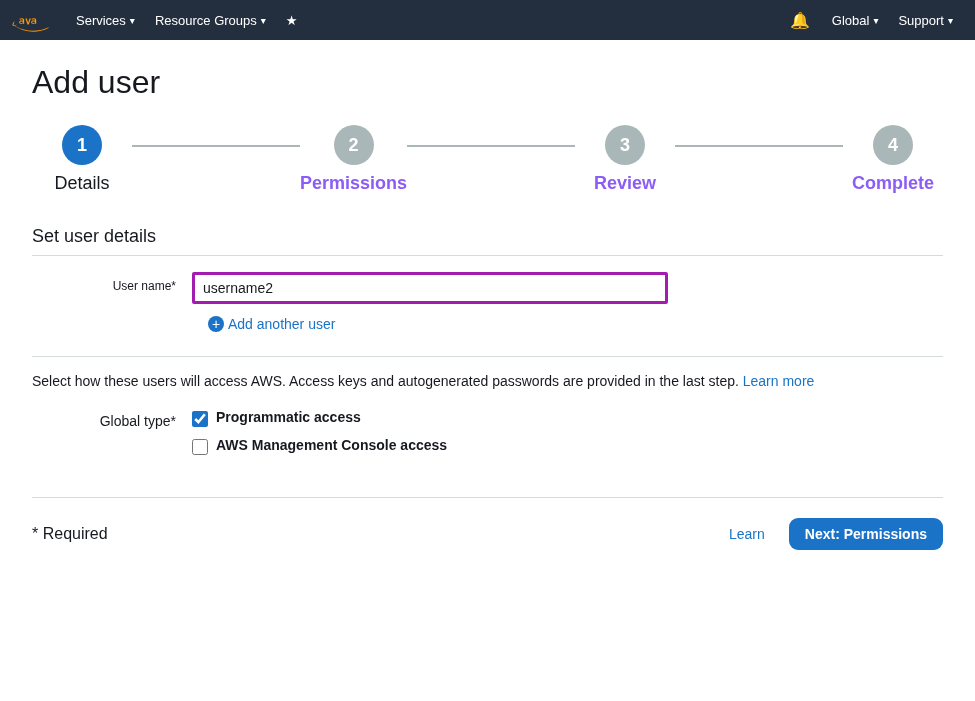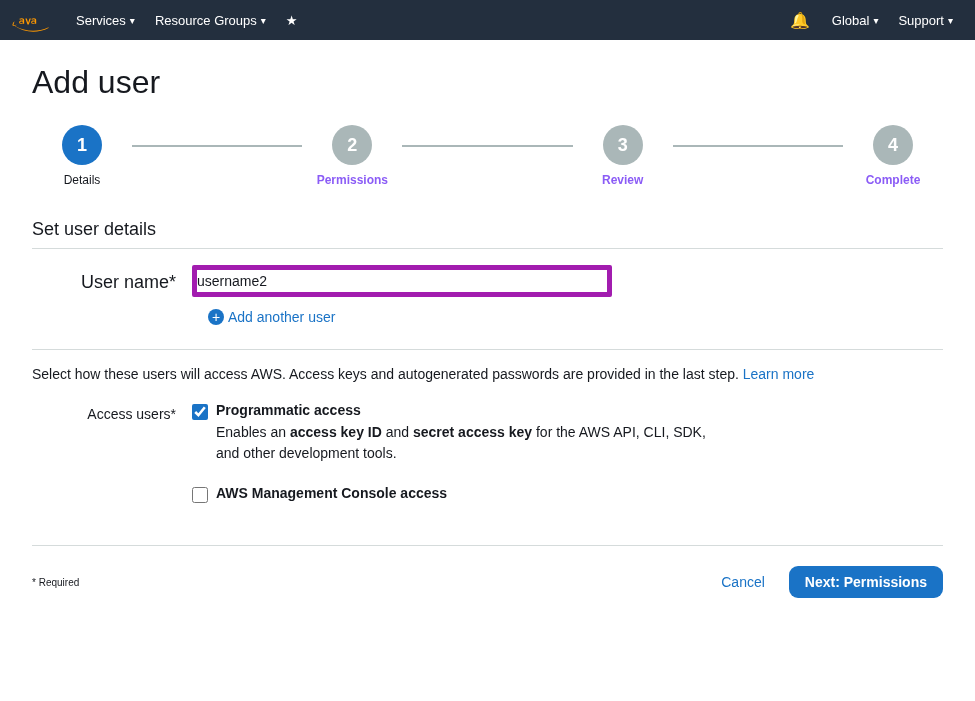--- a/index.html
+++ b/index.html
@@ -93,21 +93,21 @@
       align-items: center;
       justify-content: center;
       font-size: 18px;
       font-weight: bold;
       color: #fff;
       margin-bottom: 8px;
     }
     .step-circle.active { background: #1a73c6; }
     .step-circle.inactive { background: #aab7b8; }
     .step-label {
-      font-size: 12px;
+      font-size: 18px;
       color: #16191f;
       text-align: center;
     }
     .step-label.inactive { color: #8b5cf6; font-weight: bold; }
 
     
     .section-title {
       font-size: 18px;
       font-weight: 400;
       color: #16191f;
@@ -132,29 +132,29 @@
     .form-row {
       display: flex;
       align-items: flex-start;
       margin-bottom: 12px;
     }
     .form-label {
       min-width: 160px;
       text-align: right;
       padding-right: 16px;
       padding-top: 7px;
-      font-size: 18px;
+      font-size: 12px;
       color: #16191f;
     }
     .form-input {
-      width: 420px;
+      width: 476px;
       height: 32px;
-      border: 5px solid #a21caf;
+      border: 3px solid #a21caf;
       border-radius: 2px;
-      padding: 0 0;
+      padding: 0 8px;
       font-size: 14px;
       color: #16191f;
       outline: none;
     }
 
     .add-user-row {
       margin-left: 176px;
       margin-bottom: 24px;
     }
     .add-user-btn {
@@ -199,21 +199,21 @@
       min-width: 160px;
       text-align: right;
       padding-right: 16px;
       padding-top: 4px;
       font-size: 14px;
       color: #16191f;
     }
     .access-options {
       display: flex;
       flex-direction: column;
-      gap: 21px;
+      gap: 8px;
     }
     .access-option {
       display: flex;
       align-items: flex-start;
       gap: 8px;
     }
     .access-option input[type="checkbox"] {
       margin-top: 2px;
       width: 16px;
       height: 16px;
@@ -238,21 +238,21 @@
     
     .footer {
       border-top: 1px solid #d5dbdb;
       margin-top: 40px;
       padding-top: 20px;
       display: flex;
       align-items: center;
       justify-content: space-between;
     }
     .required-note {
-      font-size: 10px;
+      font-size: 16px;
       color: #16191f;
     }
     .footer-actions {
       display: flex;
       gap: 12px;
       align-items: center;
     }
     .btn-cancel {
       background: none;
       border: none;
@@ -349,42 +349,39 @@
   </div>
 
   <div class="access-section">
     <hr class="section-divider">
     <p class="access-desc">
       <span>Select how these users will access AWS. Access keys and autogenerated passwords are provided in the last step.</span>
       <a href="#">Learn more</a>
     </p>
 
     <div class="access-form-row">
-      <div class="access-label">Access users*</div>
+      <div class="access-label">Global type*</div>
       <div class="access-options">
         <div class="access-option">
           <input type="checkbox" id="programmatic" checked="" style="">
           <div class="access-option-text">
             <div class="option-title">Programmatic access</div>
-            <div class="option-desc">
-              Enables an <strong>access key ID</strong> and <strong>secret access key</strong> for the AWS API, CLI, SDK, and other development tools.
-            </div>
           </div>
         </div>
         <div class="access-option">
           <input type="checkbox" id="console" style="">
           <div class="access-option-text">
             <div class="option-title">AWS Management Console access</div>
           </div>
         </div>
       </div>
     </div>
   </div>
 
   <div class="footer">
     <span class="required-note">* Required</span>
     <div class="footer-actions">
-      <button class="btn-cancel">Cancel</button>
+      <button class="btn-cancel">Learn</button>
       <button class="btn-next">Next: Permissions</button>
     </div>
   </div>
 
 </div>
 
 </body></html>

